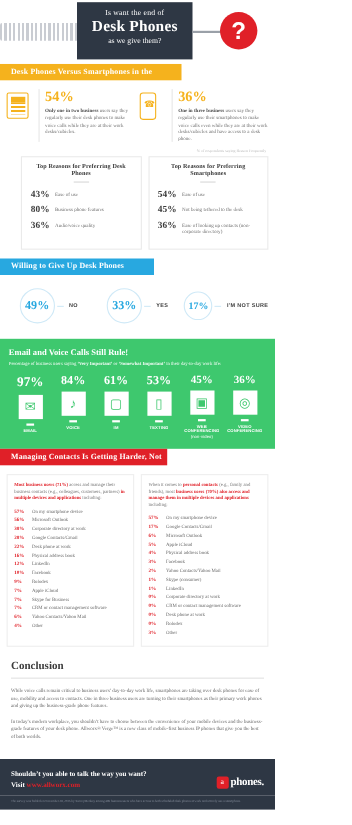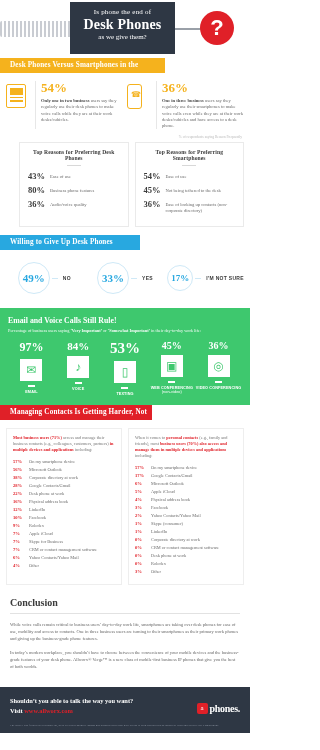--- a/index.html
+++ b/index.html
@@ -131,21 +131,21 @@
   .disc { background: #2e3744; color: #8b93a0; font-size: 2.9px; padding: 3px 10px 6px 10px; line-height: 4px; }
 </style>
 </head>
 <body>
 
 <div class="page">
 
   <div class="hero">
     <div class="cord"></div>
     <div class="hero-box">
-      <div class="hero-l1">Is phone the end of</div>
+      <div class="hero-l1">Is want the end of</div>
       <div class="hero-l2">Desk Phones</div>
       <div class="hero-l3">as we give them?</div>
     </div>
     <div class="hero-line"></div>
     <div class="qmark">?</div>
   </div>
 
   <div class="bar bar-yellow">Desk Phones Versus Smartphones in the Workplace</div>
   <div class="s1">
     <div class="s1col">
@@ -239,21 +239,27 @@
           <div class="g-rule"></div>
           <div class="g-lbl">EMAIL</div>
         </div>
         <div class="g-col">
           <div class="g-pct" style="font-size: 11px;">84%</div>
           <div class="g-ic">♪</div>
           <div class="g-rule"></div>
           <div class="g-lbl">VOICE</div>
         </div>
         <div class="g-col">
-          <div class="g-pct" style="font-size: 15px;">53%</div>
+          <div class="g-pct" style="font-size: 11px;">61%</div>
+          <div class="g-ic">▢</div>
+          <div class="g-rule"></div>
+          <div class="g-lbl">IM</div>
+        </div>
+        <div class="g-col">
+          <div class="g-pct" style="font-size: 11px;">53%</div>
           <div class="g-ic">▯</div>
           <div class="g-rule"></div>
           <div class="g-lbl">TEXTING</div>
         </div>
         <div class="g-col">
           <div class="g-pct" style="font-size: 10px;">45%</div>
           <div class="g-ic">▣</div>
           <div class="g-rule"></div>
           <div class="g-lbl">WEB CONFERENCING<span> (non-video)</span></div>
         </div>

